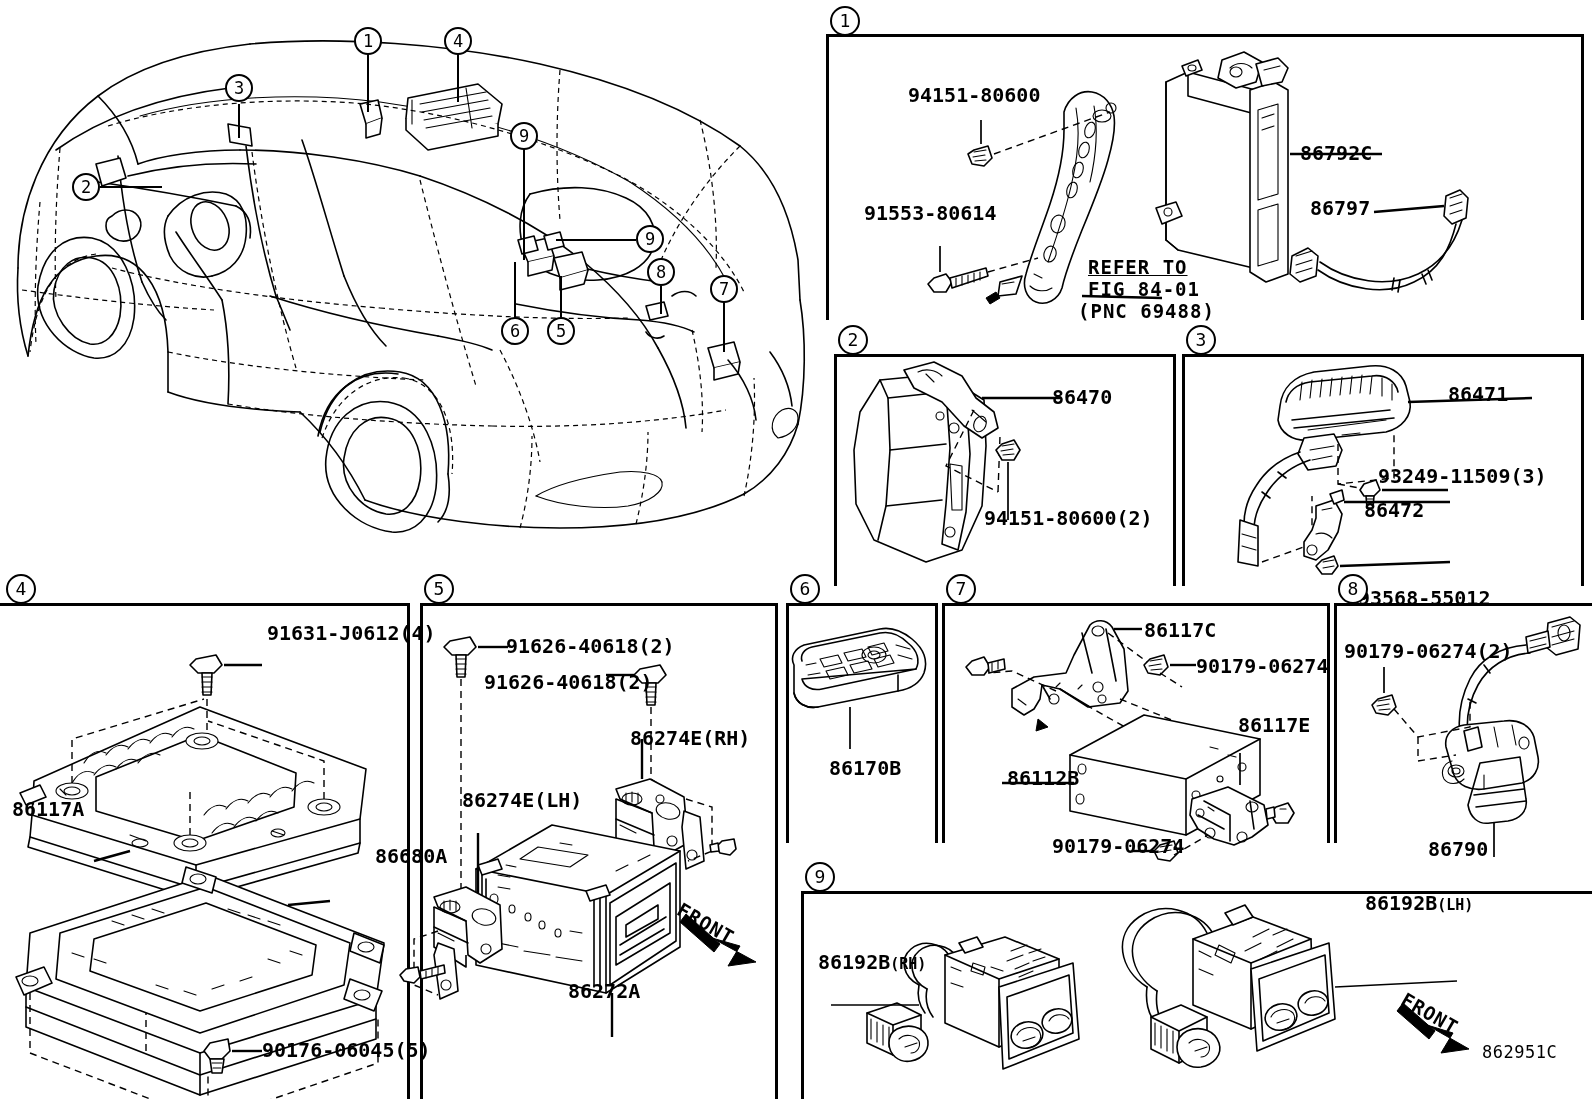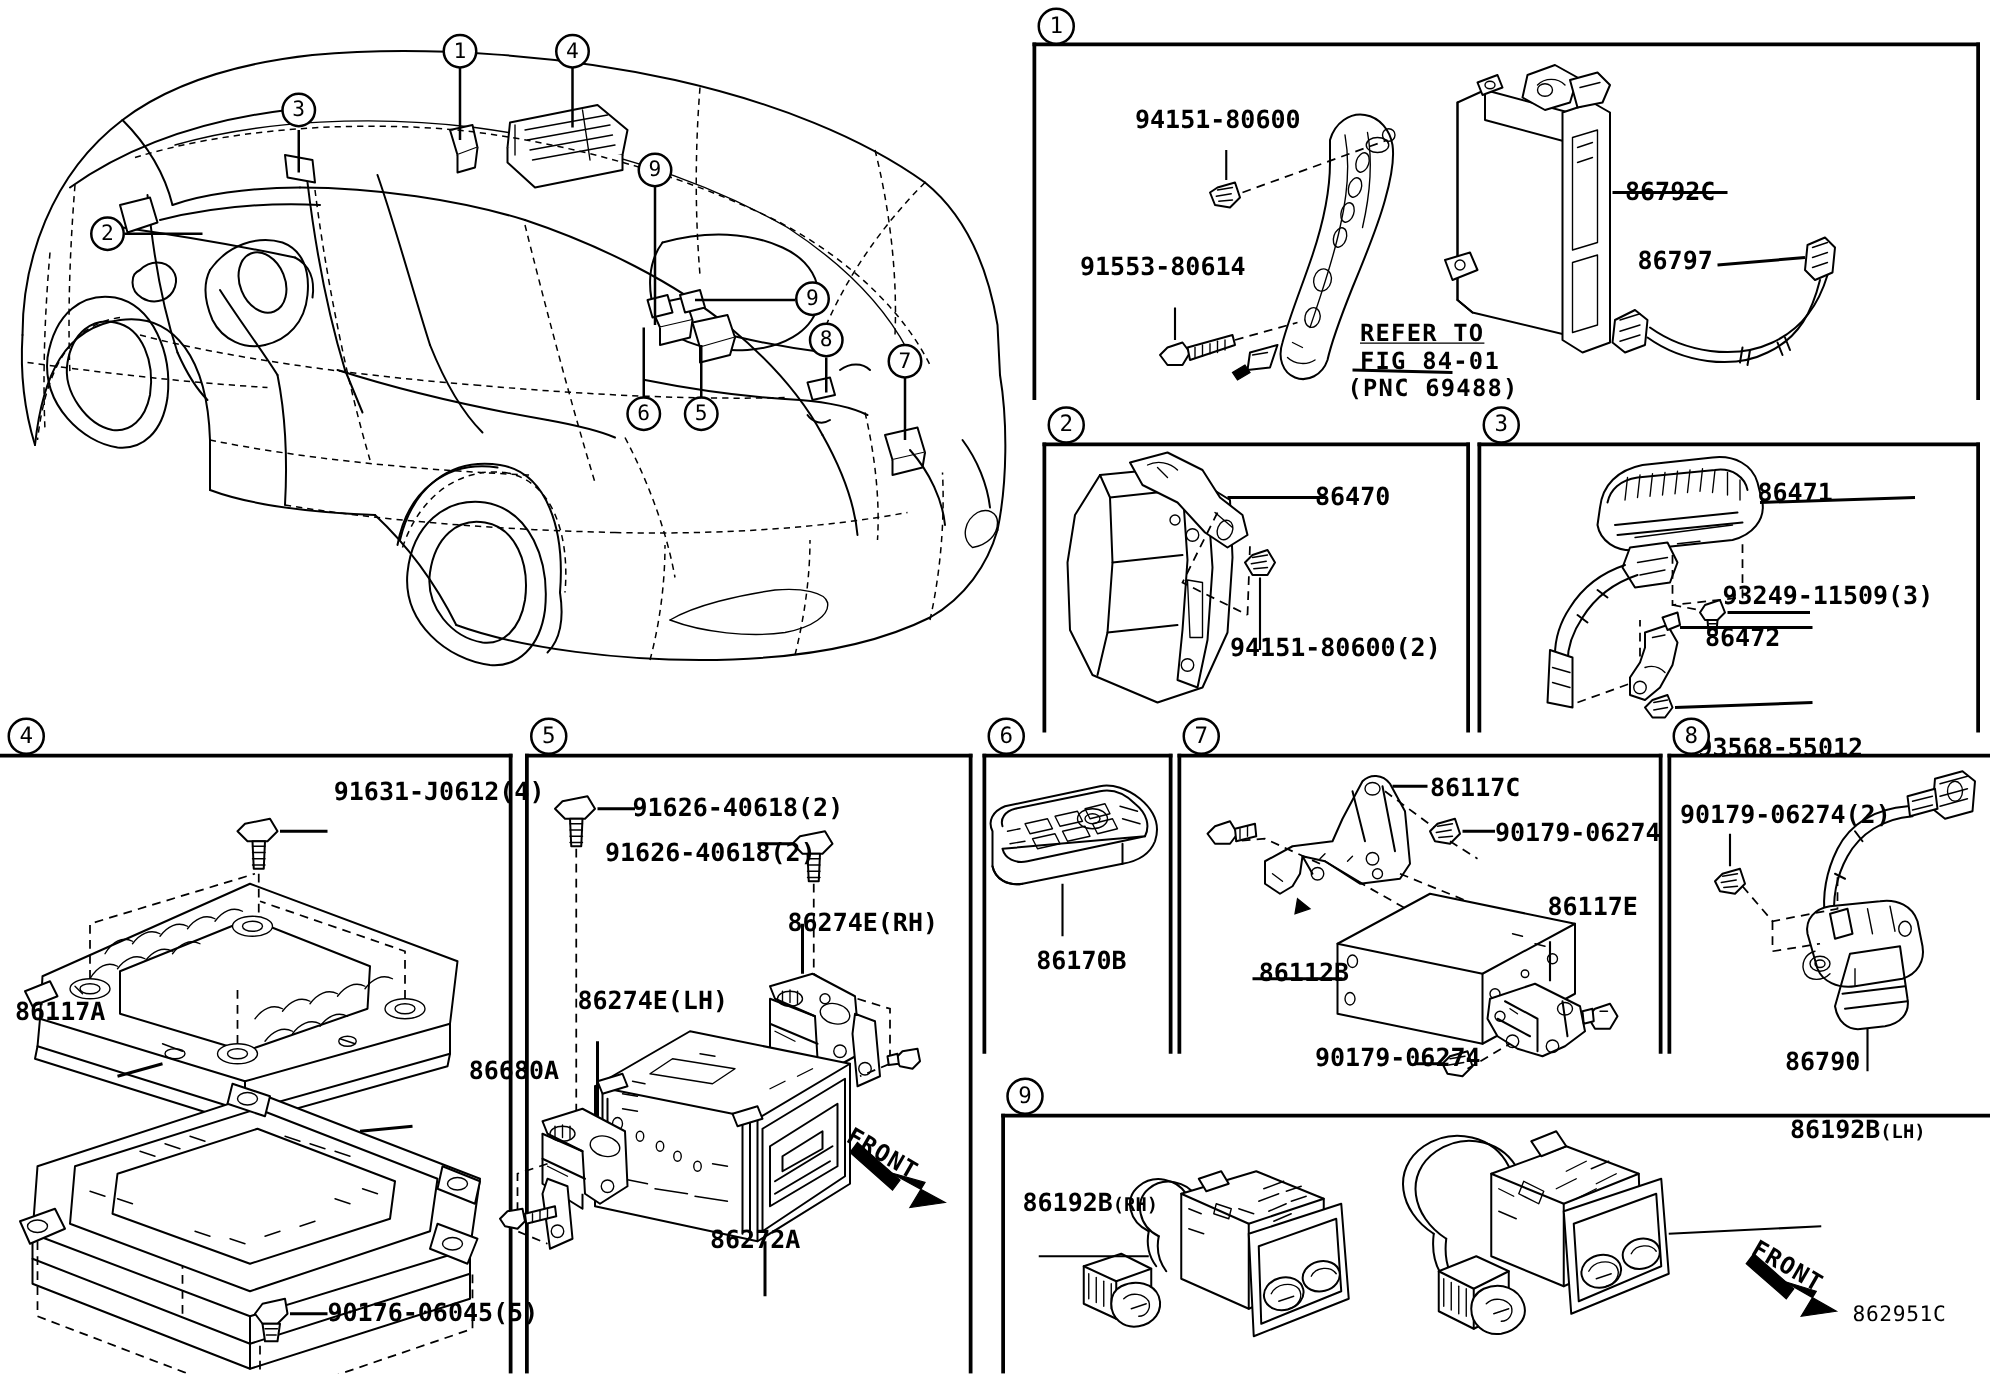--- a/index.html
+++ b/index.html
@@ -625,21 +625,21 @@
       <g class="sth">
         <path d="M141 208 L152 206"></path>
           <path d="M141 214 L152 212"></path>
       </g>
       <path class="ldr" d="M158 212 L268 208"></path>
 
       <path class="ldr" d="M226 48 L350 44"></path>
     </svg>
   </div>
 
-  <span class="lbl pn" style="left:1406px; top:384px;">86471</span>
+  <span class="lbl pn" style="left:1448px; top:384px;">86471</span>
   <span class="lbl pn" style="left:1378px; top:466px;">93249-11509(3)</span>
   <span class="lbl pn" style="left:1364px; top:500px;">86472</span>
   <span class="lbl pn" style="left:1358px; top:550px;margin-top:38px;">93568-55012</span>
 
   <div class="frame nolft" style="left:-4px; top:603px; width:414px; height:496px;"></div>
   <div class="frame-badge" style="left:6px; top:574px;">4</div>
 
   <div class="art" style="left:0px; top:603px; width:412px; height:470px;">
     <svg width="412" height="470" viewBox="0 0 412 470">
 
@@ -1366,19 +1366,19 @@
 
       <g>
         <path class="bf" d="M602 112 L634 140 L628 148 L596 120 Z"></path>
         <path class="bf" d="M626 134 L668 158 L640 162 L652 142 Z"></path>
       </g>
     </svg>
   </div>
 
   <span class="lbl pn" style="left:818px; top:952px;"><span>86192B</span><span class="sub">(RH)</span></span>
 
-  <span class="lbl pn" style="left:1432px; top:893px;text-align:center;"><span>86192B</span><span class="sub">(LH)</span></span>
+  <span class="lbl pn" style="left:1365px; top:893px;text-align:center;"><span>86192B</span><span class="sub">(LH)</span></span>
 
   <span class="lbl" style="left:1408px; top:989px; font-size:19px; transform:rotate(30deg); transform-origin:left top; letter-spacing:1px;">FRONT</span>
 
   <span class="lbl sheetcode" style="left:1482px; top:1043px;">862951C</span>
 
 </div>
 
 </body></html>

